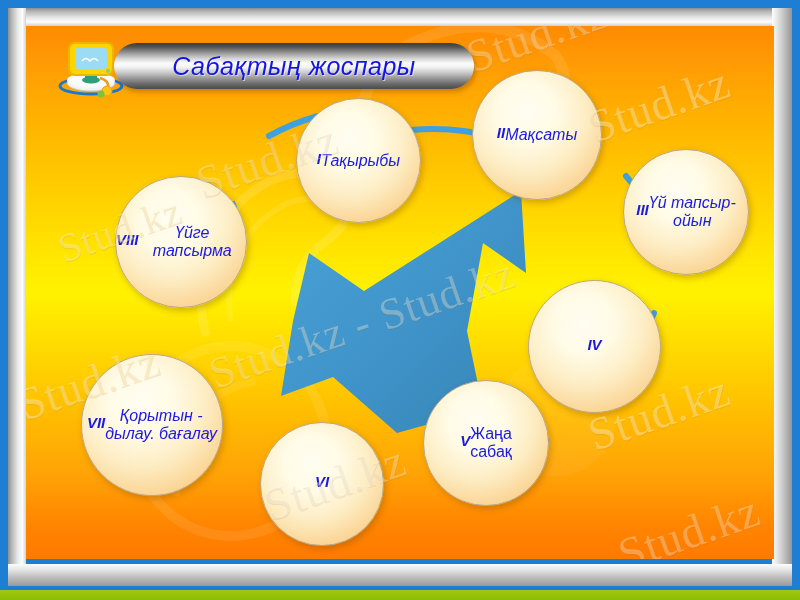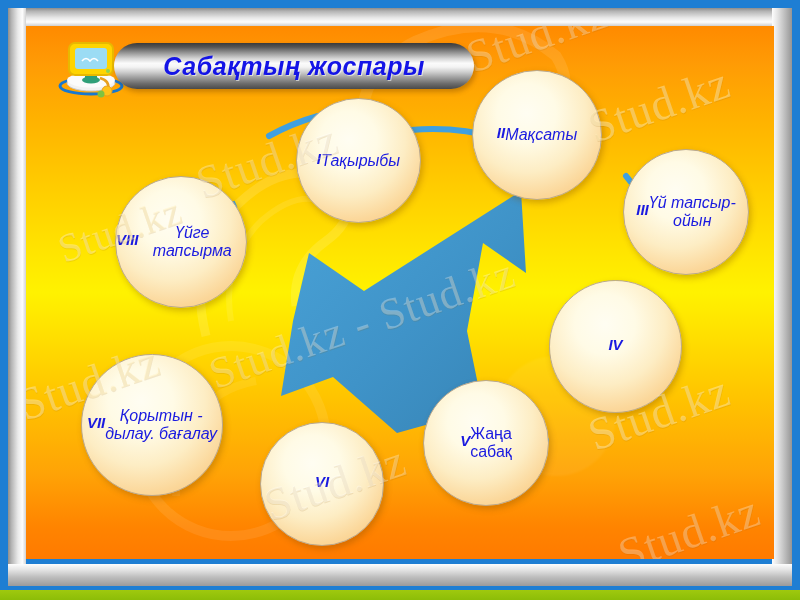--- a/index.html
+++ b/index.html
@@ -49,21 +49,21 @@
   #title-wrap{position:absolute;left:88px;top:17px;width:360px;height:46px;}
   .banner{position:absolute;inset:0;border-radius:23px;
      background:linear-gradient(180deg,
         #3a3a3a 0%,#565656 9%,#8f8f8f 20%,#d6d6d6 34%,
         #fbfbfb 44%,#f4f4f4 52%,#cfcfcf 63%,#9b9b9b 76%,#6d6d6d 88%,#4a4a4a 100%);
      box-shadow:2px 3px 5px rgba(80,40,0,.30);}
   .banner-green{position:absolute;right:-14px;top:2px;width:70px;height:42px;
      border-radius:21px;z-index:-1;
      background:linear-gradient(180deg,#cfe06a 0%,#e9f1b8 45%,#f7fade 60%,#c9d96a 100%);}
   #title-text{position:absolute;inset:0;display:flex;align-items:center;
-     justify-content:center;color:#1414e6;font-style:italic;font-weight:bold;
+     justify-content:center;color:#1414e6;font-style:italic;font-weight:normal;
      font-size:25px;letter-spacing:.5px;
      text-shadow:1px 1px 0 rgba(255,255,255,.55);white-space:nowrap;}
 
   
   #pc-icon{position:absolute;left:30px;top:12px;width:70px;height:68px;}
 
   
   #ring{position:absolute;left:0;top:0;width:748px;height:533px;}
 
   .node{position:absolute;border-radius:50%;
@@ -151,21 +151,21 @@
       <div class="roman">II</div>
       <div class="lbl">Мақсаты</div>
     </div>
 
     <div class="node" style="left:597px;top:123px;width:124px;height:124px;">
       <div class="roman">III</div>
       <div class="lbl">Үй тапсыр-
 ойын</div>
     </div>
 
-    <div class="node" style="left:523px;top:254px;width:131px;height:131px;">
+    <div class="node" style="left:502px;top:254px;width:131px;height:131px;">
       <div class="roman">IV</div>
     </div>
 
     <div class="node upright" style="left:397px;top:354px;width:124px;height:124px;">
       <div class="roman">V</div>
       <div class="lbl">Жаңа
 сабақ</div>
     </div>
 
     <div class="node overflow" style="left:234px;top:396px;width:122px;height:122px;">

